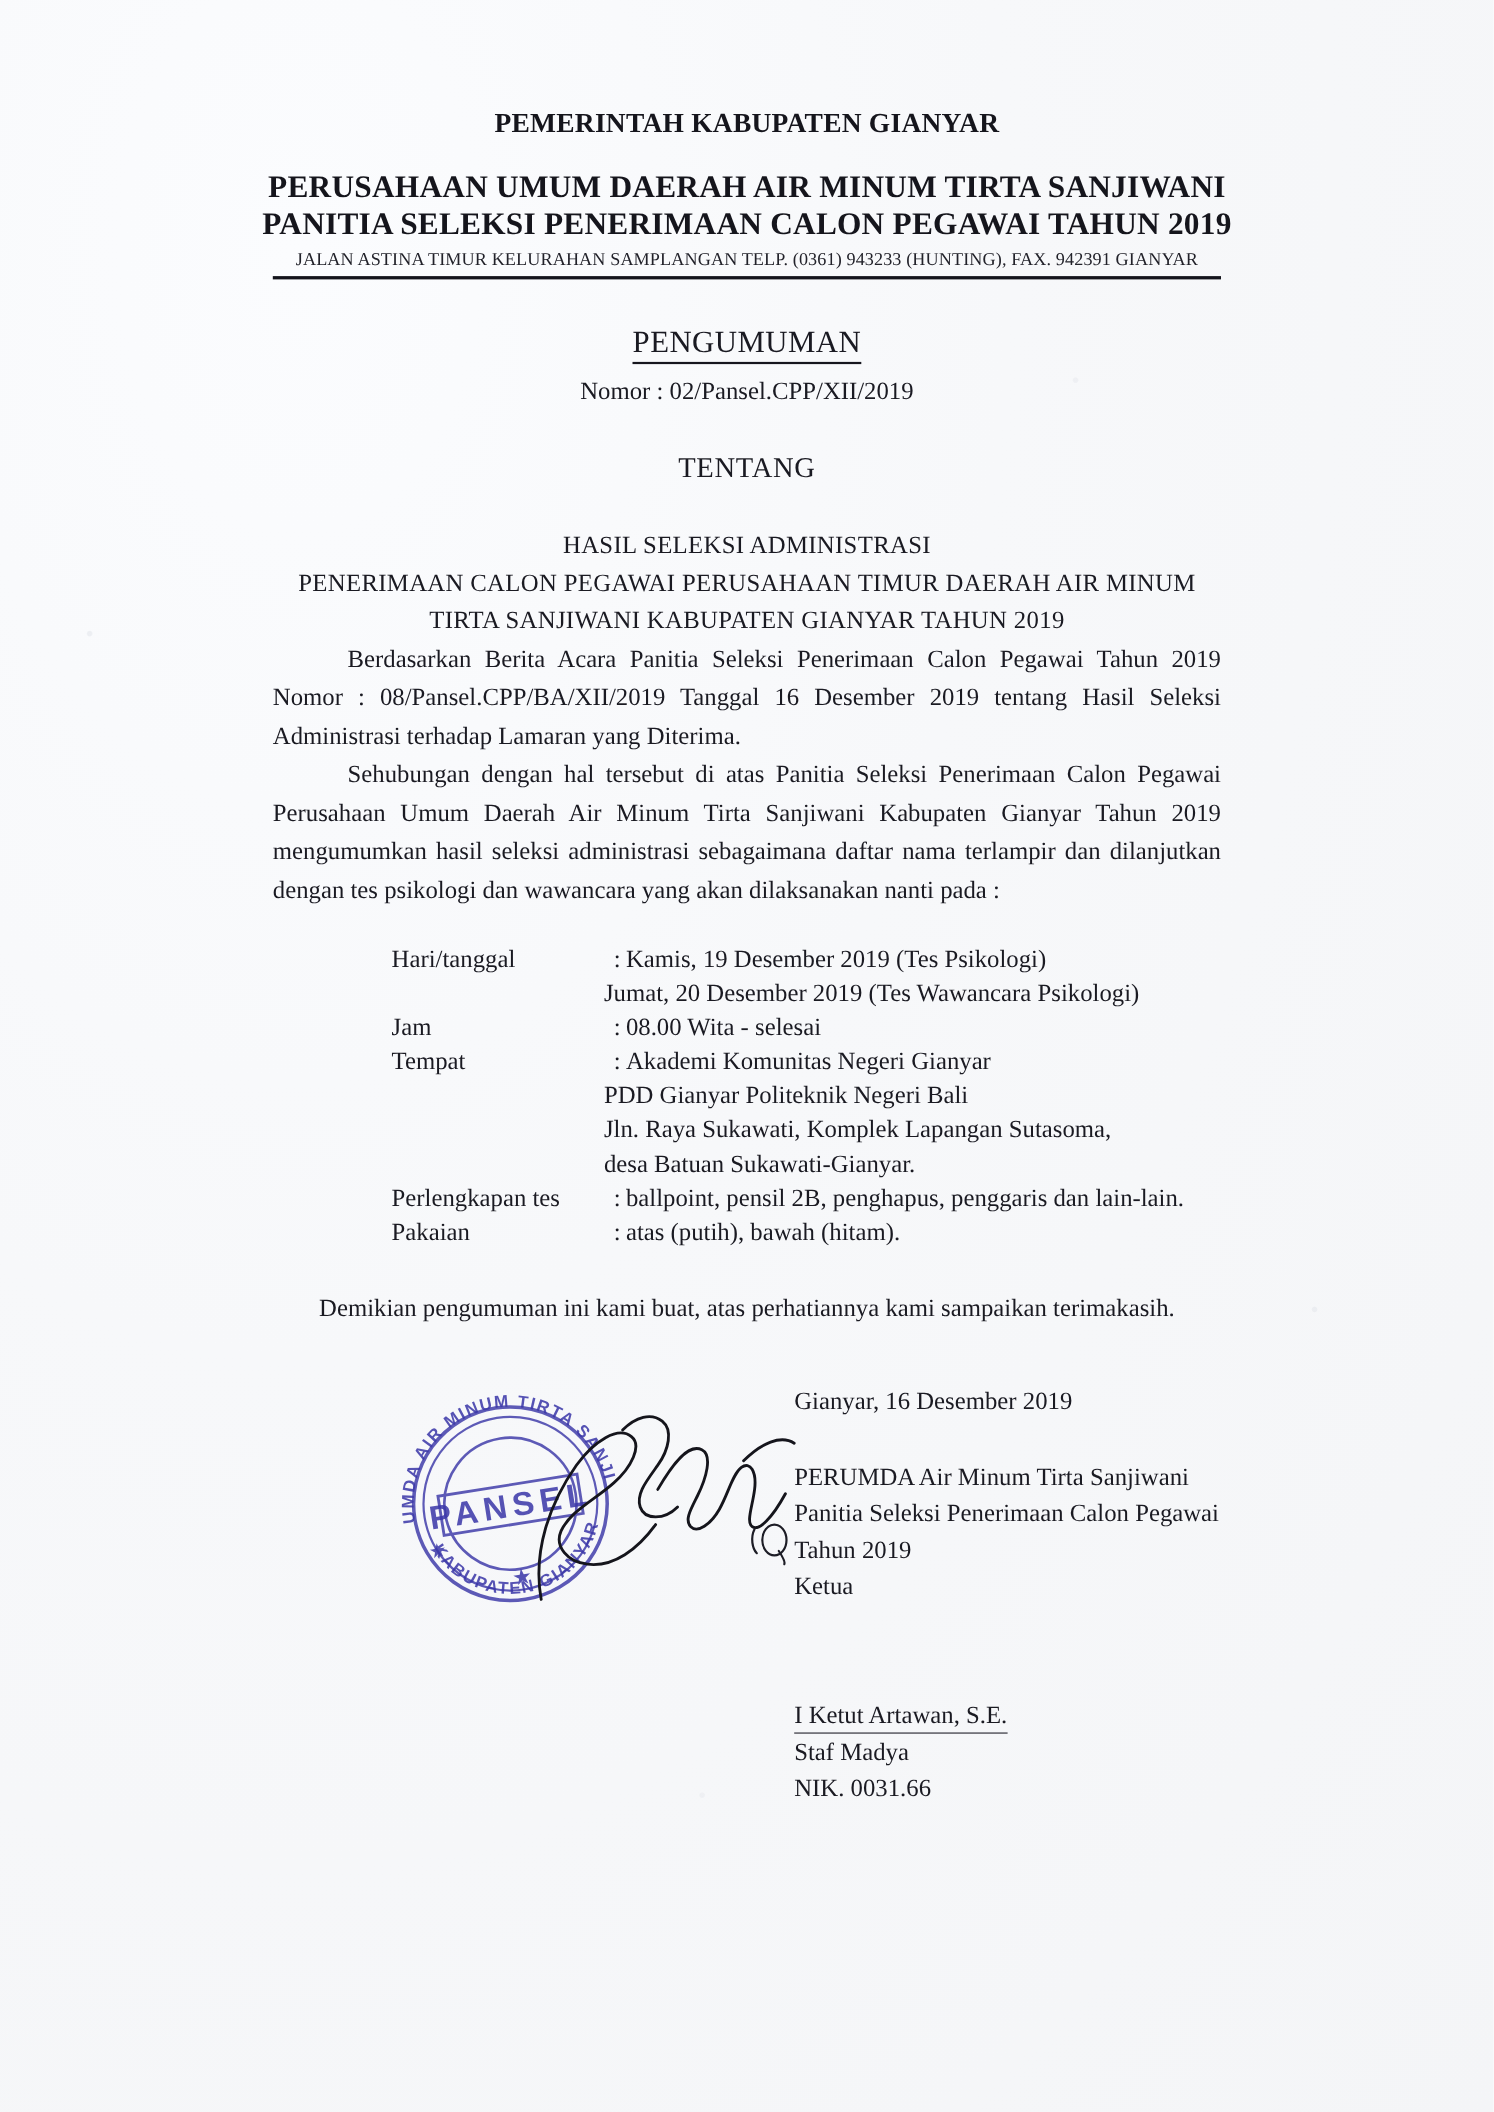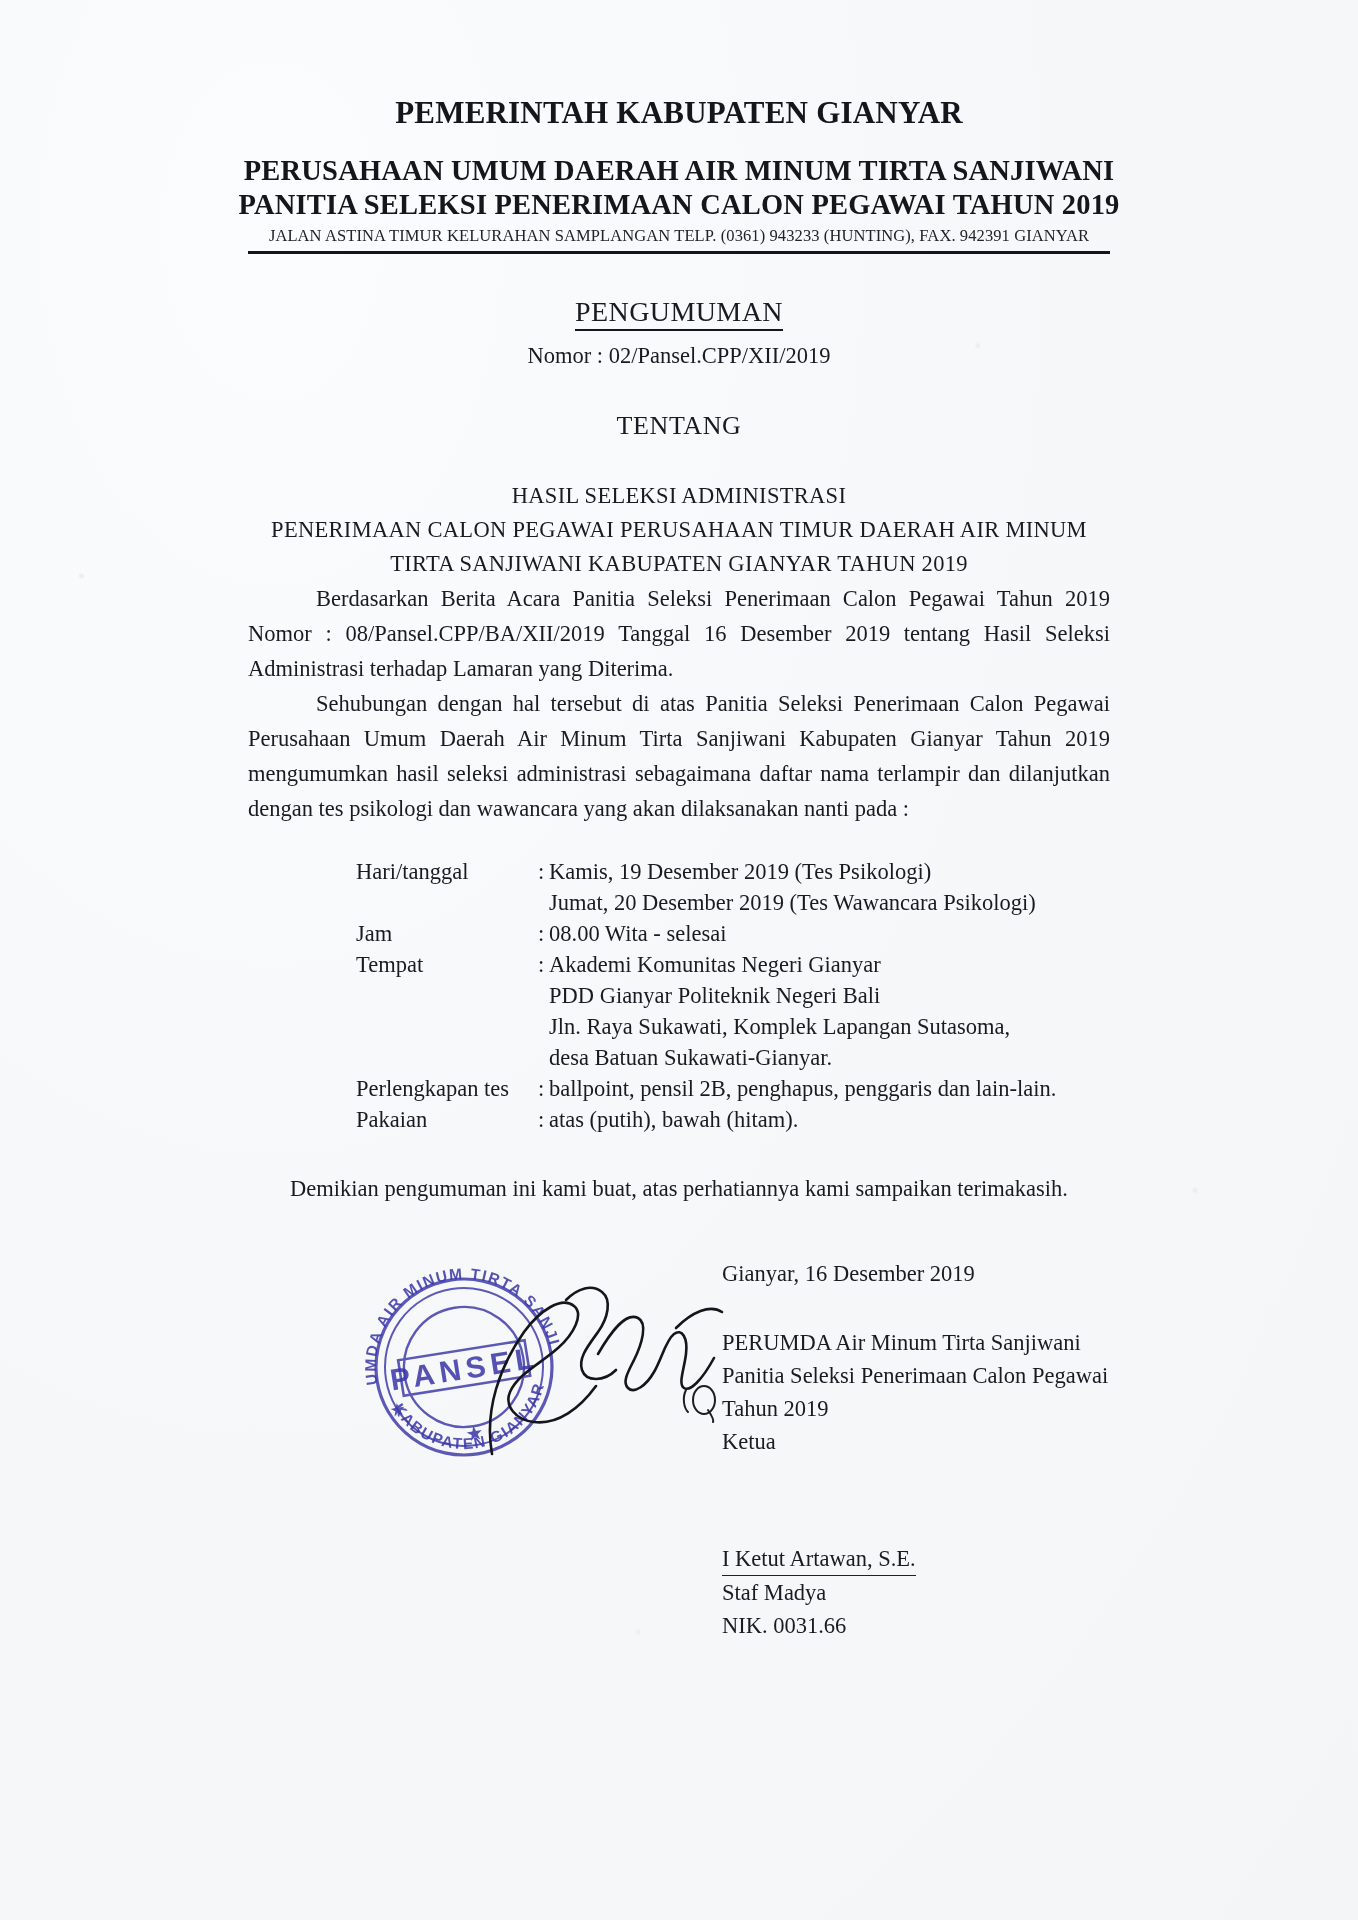--- a/index.html
+++ b/index.html
@@ -44,21 +44,21 @@
   
   .letterhead {
     text-align: center;
     padding-top: 96px;
   }
   .lh-line {
     font-weight: bold;
     letter-spacing: .2px;
     color: #15151c;
   }
-  .lh-1 { font-size: 31px; line-height: 34px; }
+  .lh-1 { font-size: 25px; line-height: 34px; }
   .lh-2 { font-size: 28.5px; line-height: 34px; margin-top: 24px; }
   .lh-3 { font-size: 28.5px; line-height: 34px; }
   .lh-addr {
     font-size: 16.5px;
     line-height: 24px;
     letter-spacing: .1px;
     margin-top: 2px;
     color: #22222a;
   }
   .lh-rule {
@@ -113,20 +113,21 @@
   .para-2 { margin-top: 32px; }
 
   
   .details {
     margin: 30px 0 0 108px;
     font-size: 22.5px;
     line-height: 31px;
   }
   .detail-row {
     display: flex;
+    gap: 20px;
   }
   .detail-label {
     width: 182px;
     flex: 0 0 182px;
   }
   .detail-value {
     flex: 1;
   }
   .detail-value .colon {
     display: inline-block;

